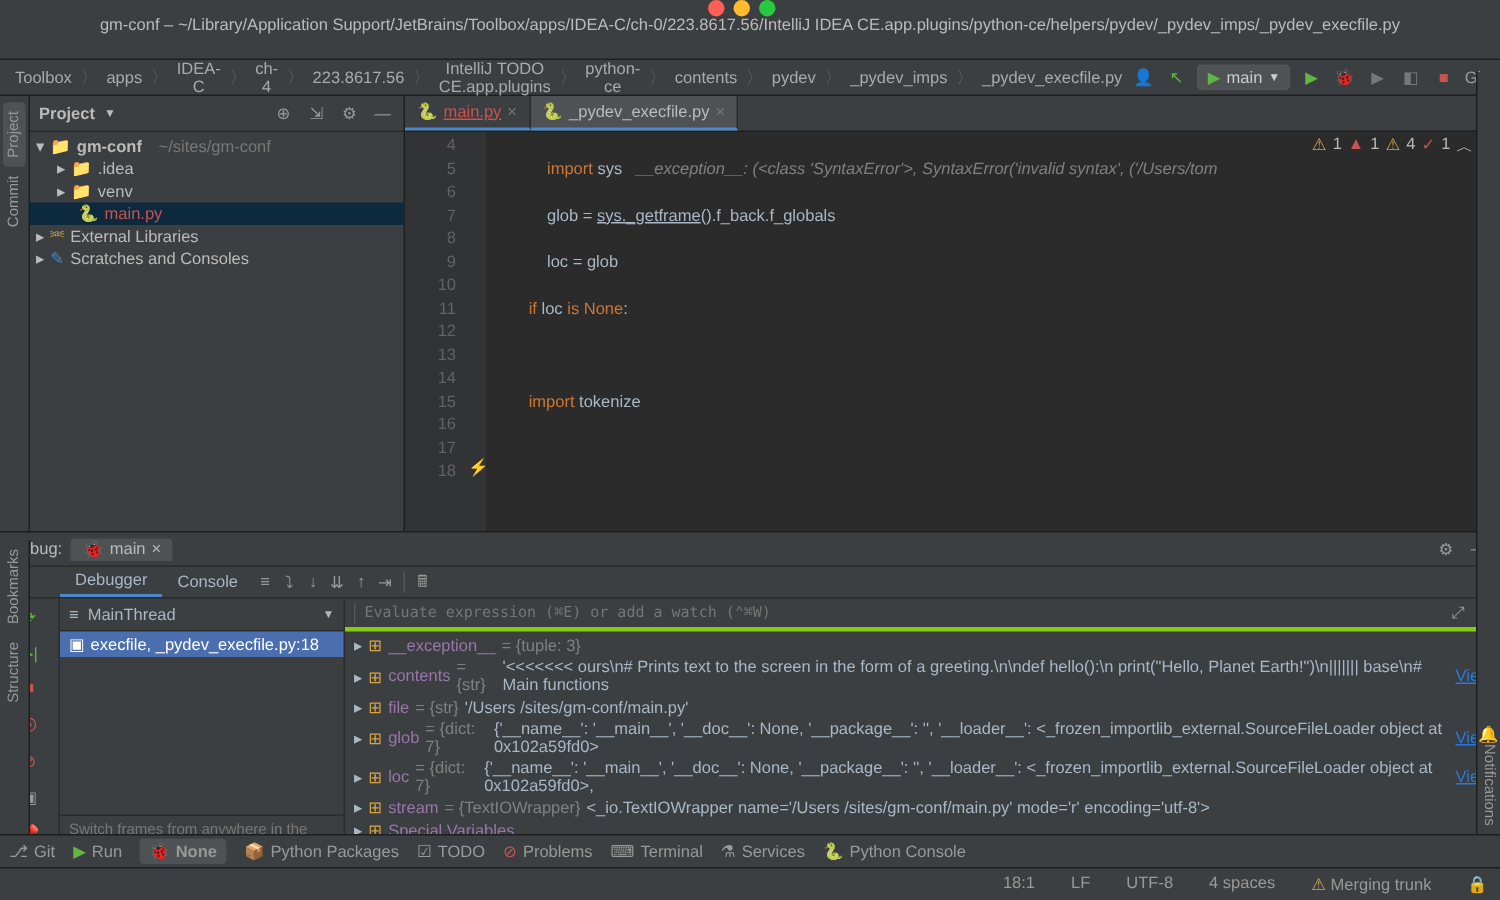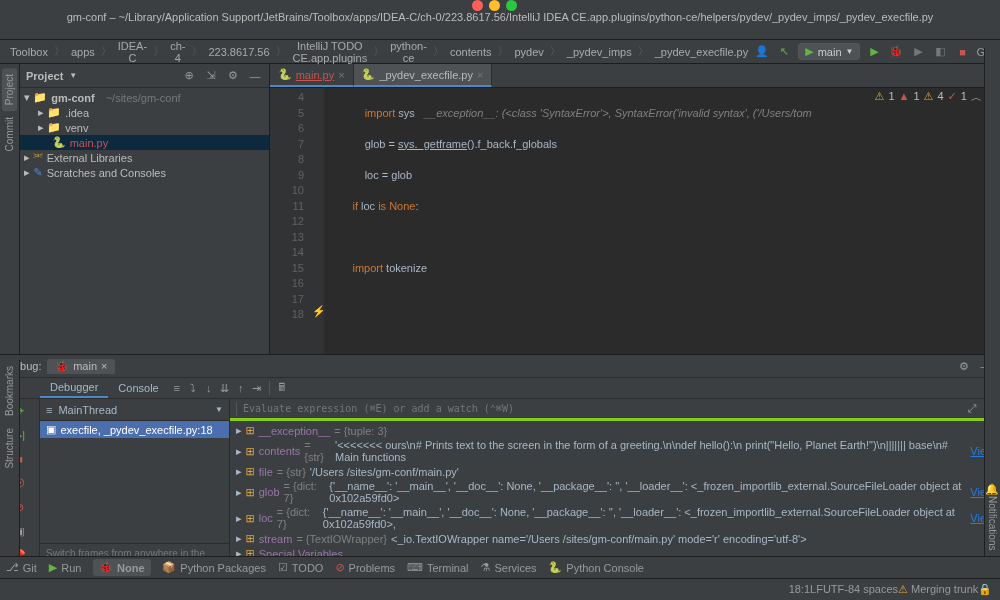--- a/index.html
+++ b/index.html
@@ -52,21 +52,21 @@
 .frame-item { padding:2px 6px; background:#4b6eaf; color:#fff; display:flex; align-items:center; gap:4px;}
 .vars-panel { flex:1; display:flex; flex-direction:column;}
 .vars-toolbar { height:22px; display:flex; align-items:center; padding:0 6px; border-bottom:3px solid #84cc16; gap:6px;}
 .vars-list { flex:1; overflow:auto; padding:2px 0;}
 .var-row { display:flex; align-items:center; padding:1px 6px; gap:4px; font-family:Menlo,monospace; font-size:10px;}
 .var-name{color:#9876aa;} .var-type{color:#808080;} .var-val{color:#a9b7c6;} .var-view{color:#287bde; margin-left:auto; text-decoration:underline; cursor:pointer;}
 .switch-hint { padding:4px 6px; color:#777; font-size:10px; border-top:1px solid #2b2b2b;}
 .statusbar { position:absolute; bottom:22px; height:22px; width:100%; background:#3c3f41; display:flex; align-items:center; padding:0 6px; gap:12px; border-top:1px solid #1e1e1e;}
 .statusbar2 { position:absolute; bottom:0; height:22px; width:100%; background:#3c3f41; display:flex; align-items:center; padding:0 8px; gap:12px; border-top:1px solid #1e1e1e; color:#999;}
 .status-item{display:flex;align-items:center;gap:4px;color:#999;cursor:pointer;}
-.status-right{margin-left:auto;display:flex;gap:0;}
+.status-right{margin-left:auto;display:flex;gap:24px;}
 .icon-folder{color:#87939a;}
 .icon-py{color:#4a88c7;}
 .right-gutter { width:16px; background:#3c3f41; border-left:1px solid #1e1e1e; position:absolute; right:0; top:48px; bottom:44px; display:flex; flex-direction:column; align-items:center; justify-content:flex-end; padding:6px 0;}
 .notif-vert { writing-mode:vertical-rl; color:#999; font-size:10px;}
 </style>
 </head>
 <body>
 
 <div class="titlebar">
   <div class="traffic">

